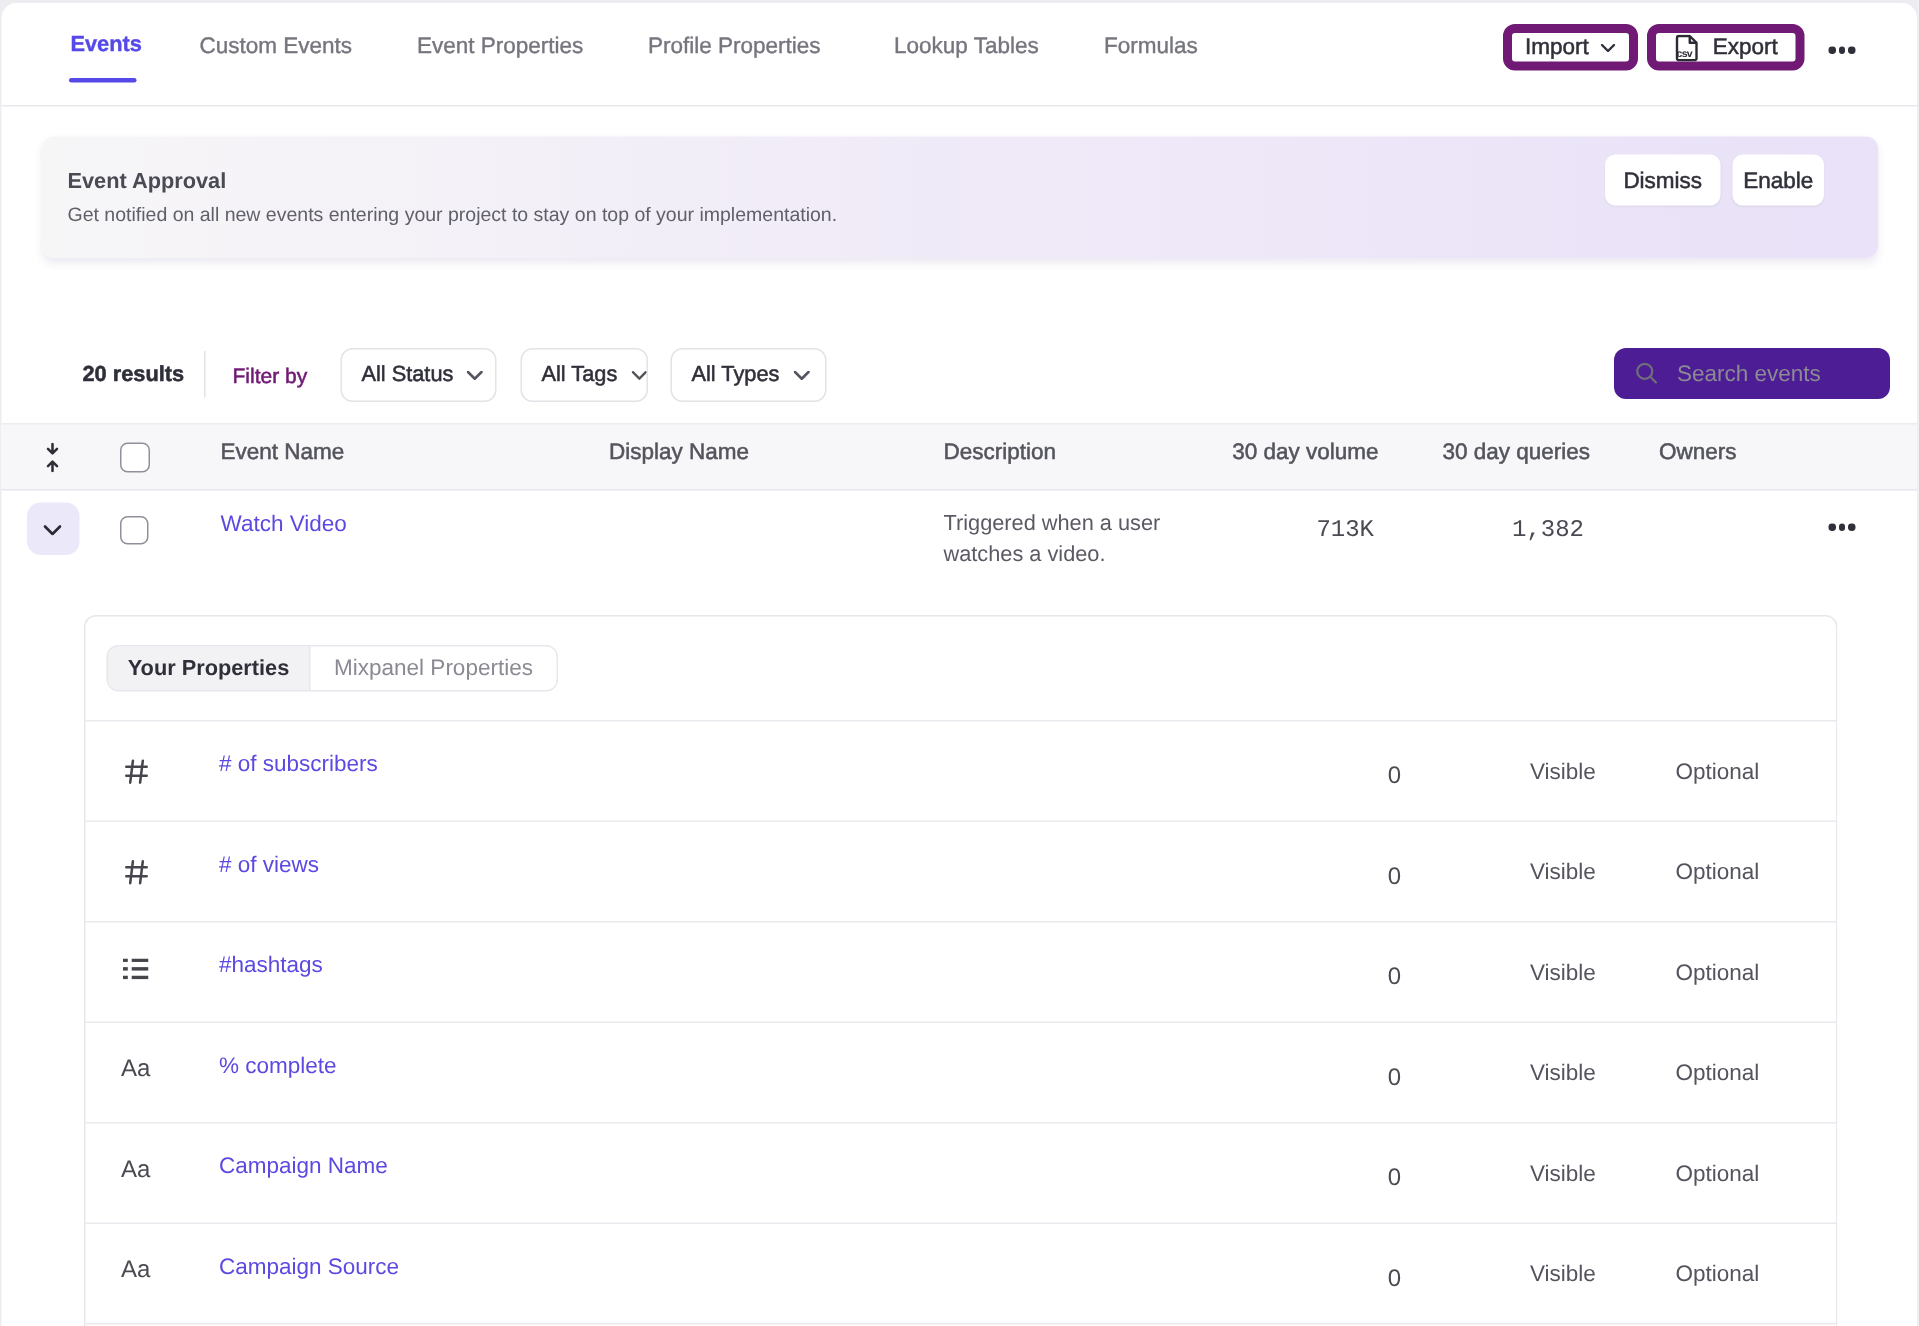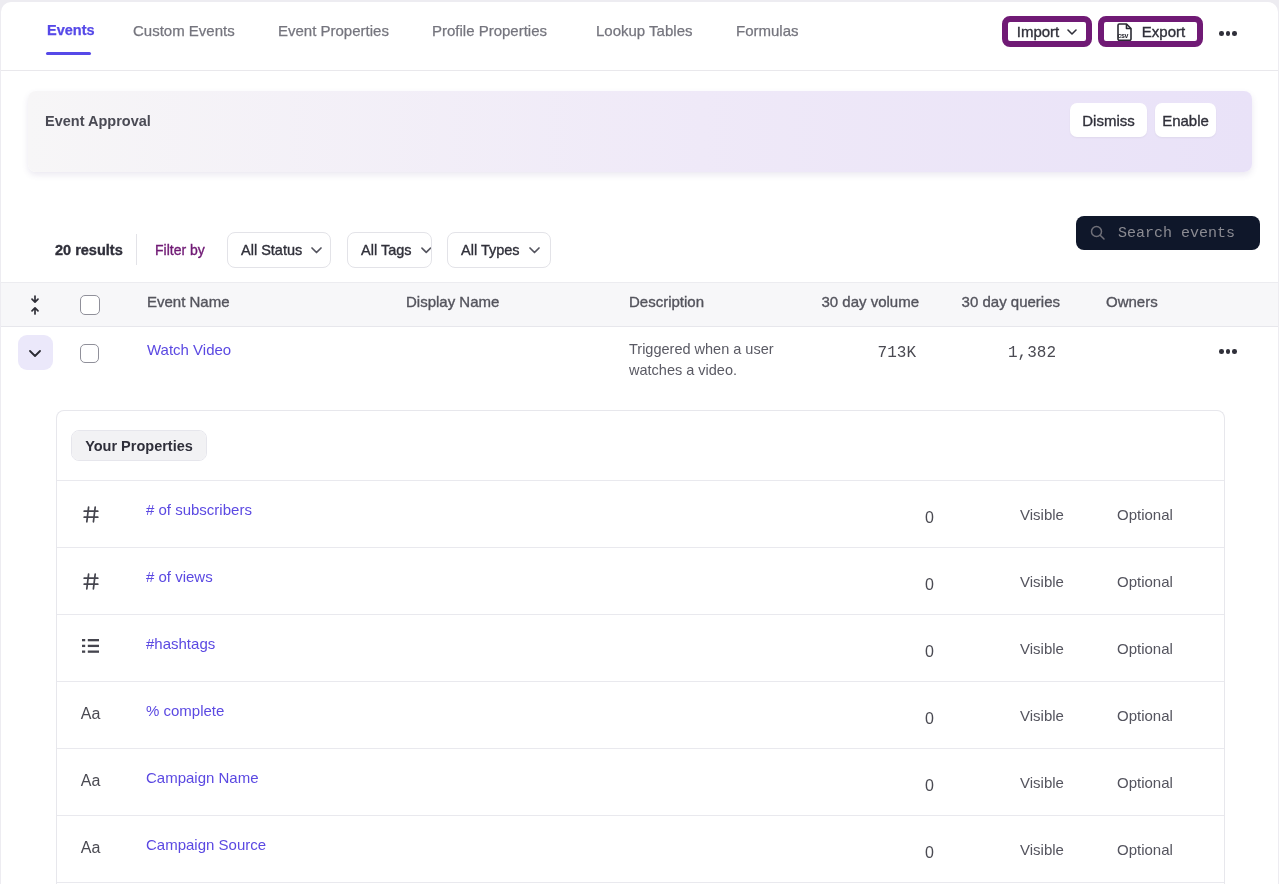--- a/index.html
+++ b/index.html
@@ -52,20 +52,21 @@
   Export</div>
 <div class="dots" style="left:1219px; top:31px;">
     <div></div>
     <div></div>
     <div></div>
   </div>
 <div class="abs" style="left:1px; top:70px; width:1277px; height:1px; background:#e9e8ec;"></div>
 
 <div class="banner">
   <div class="abs" style="left:17px; top:22px; font-size:14.5px; font-weight:bold; color:#4a4a54;">Event Approval</div>
+  <div class="abs" style="left:17px; top:44px; font-size:13px; color:#60606a;">Get notified on all new events entering your project to stay on top of your implementation.</div>
   <div class="bannerbtn med" style="left:1042px; width:77px;">Dismiss</div>
   <div class="bannerbtn med" style="left:1127px; width:61px;">Enable</div>
 </div>
 
 <div class="abs med" style="left:55px; top:242px; font-size:14.5px; font-weight:bold; color:#2f2f3a;">20 results</div>
 <div class="abs" style="left:136px; top:234px; width:1px; height:31px; background:#e3e3e8;"></div>
 <div class="abs med" style="left:155px; top:242px; font-size:14px; color:#701a75;">Filter by</div>
 <div class="fbtn med" style="left:227px; width:104px;">All Status
   <svg width="11" height="7" viewBox="0 0 11 7">
       <path d="M1 1l4.5 4.5L10 1" fill="none" stroke="#55555f" stroke-width="1.7" stroke-linecap="round" stroke-linejoin="round"></path>
@@ -74,21 +75,21 @@
 <div class="fbtn med" style="left:347px; width:85px;">All Tags
   <svg width="11" height="7" viewBox="0 0 11 7">
       <path d="M1 1l4.5 4.5L10 1" fill="none" stroke="#55555f" stroke-width="1.7" stroke-linecap="round" stroke-linejoin="round"></path>
     </svg>
 </div>
 <div class="fbtn med" style="left:447px; width:104px;">All Types
   <svg width="11" height="7" viewBox="0 0 11 7">
       <path d="M1 1l4.5 4.5L10 1" fill="none" stroke="#55555f" stroke-width="1.7" stroke-linecap="round" stroke-linejoin="round"></path>
     </svg>
 </div>
-<div class="abs" style="left:1076px; top:216px; width:184px; height:34px; background:#0f172a; border-radius:8px;font-family:Liberation Mono, monospace;">
+<div class="abs" style="left:1076px; top:232px; width:184px; height:34px; background:#4c1d95; border-radius:8px;">
   <svg class="abs" style="left:14px; top:9px;" width="16" height="16" viewBox="0 0 16 16">
       <circle cx="6.5" cy="6.5" r="5" fill="none" stroke="#6f6f78" stroke-width="1.5"></circle>
       <path d="M10.2 10.2L14 14" stroke="#6f6f78" stroke-width="1.5" stroke-linecap="round"></path>
     </svg>
   <div class="abs" style="left:42px; top:9px; font-size:15px; color:#8b8b92;">Search events</div>
 </div>
 
 <div class="thead"></div>
 <svg class="abs" style="left:29px; top:295px;" width="12" height="20" viewBox="0 0 12 20">
   <path d="M6 1v5.5M3 4.2L6 7.2 9 4.2" fill="none" stroke="#2f2f38" stroke-width="1.7" stroke-linecap="round" stroke-linejoin="round"></path>
@@ -113,20 +114,21 @@
 <div class="abs mono" style="right:223px; top:344px; font-size:16px; color:#4a4a52;">1,382</div>
 <div class="dots" style="left:1219px; top:349px;">
     <div></div>
     <div></div>
     <div></div>
   </div>
 
 <div class="panel">
   <div class="abs" style="left:14px; top:19px; height:31px; border:1px solid #e6e6ec; border-radius:8px; display:flex; overflow:hidden;">
     <div style="width:134px; background:#f2f2f4; display:flex; align-items:center; justify-content:center; font-size:14.5px; color:#2f2f3a; font-weight:bold;">Your Properties</div>
+    <div style="width:165px; background:#fff; border-left:1px solid #e6e6ec; display:flex; align-items:center; justify-content:center; font-size:15px; color:#8a8a93;">Mixpanel Properties</div>
   </div>
   <div class="abs" style="left:0; top:69px; width:1167px; height:1px; background:#e9e9ee;"></div>
 
   <div class="prow" style="top:70px;">
     <div class="picon">
         <svg width="16" height="17" viewBox="0 0 16 17">
           <path d="M1.2 5.2h13.6M1.2 11.2h13.6M5.6 1.2L3.8 15.8M12.2 1.2L10.4 15.8" fill="none" stroke="#45454e" stroke-width="1.7" stroke-linecap="round"></path>
         </svg>
       </div>
     <div class="pname"># of subscribers</div>

